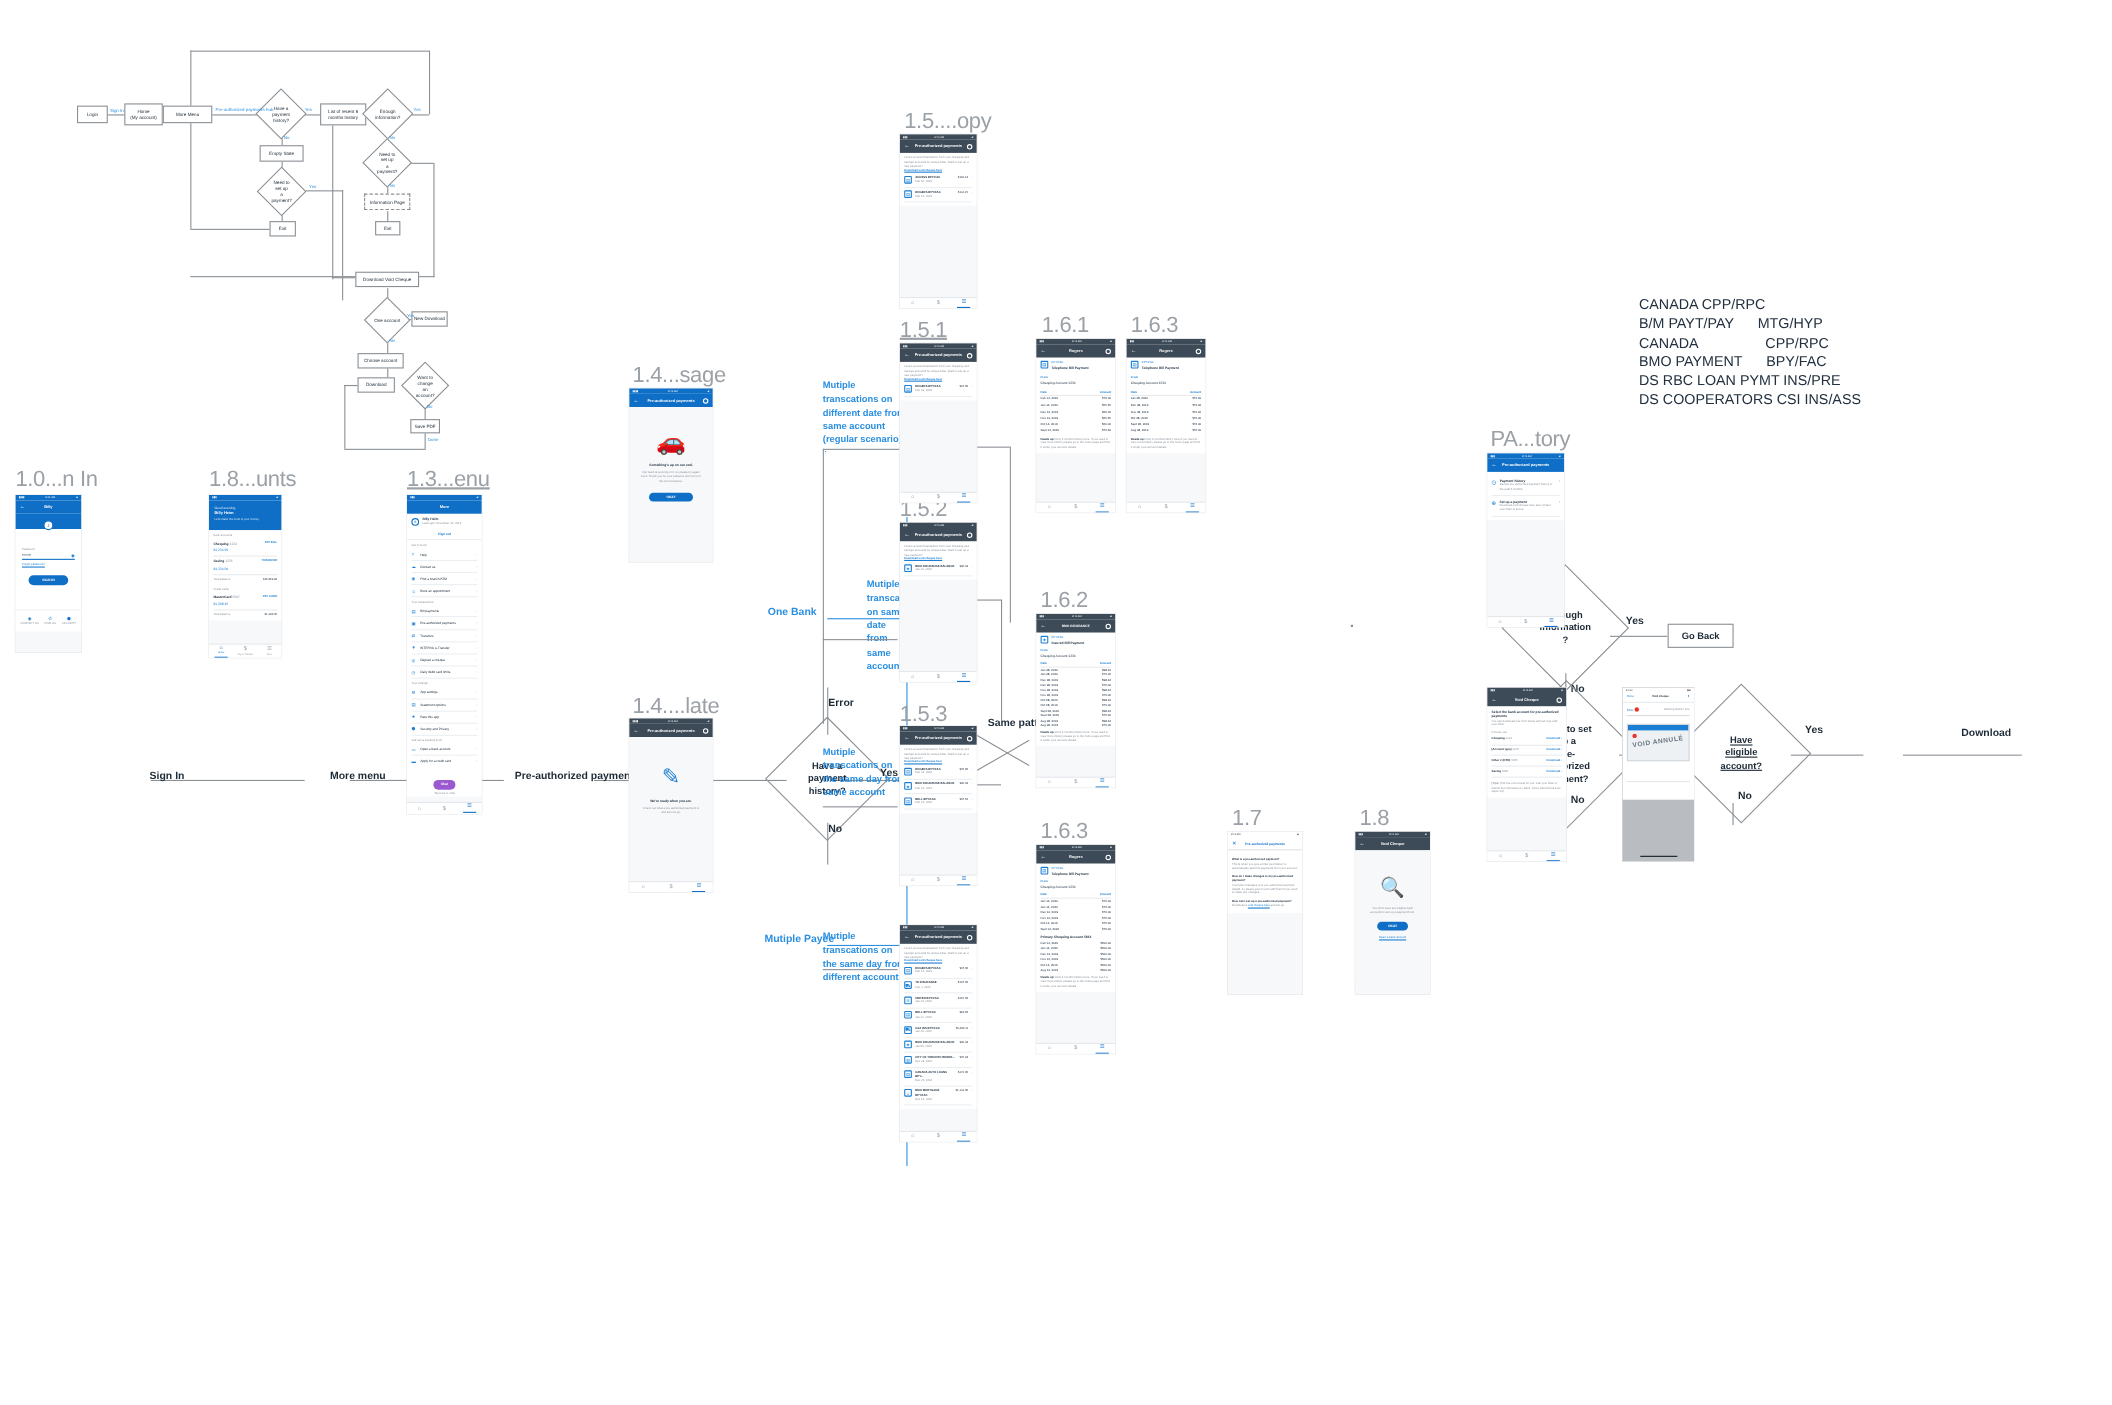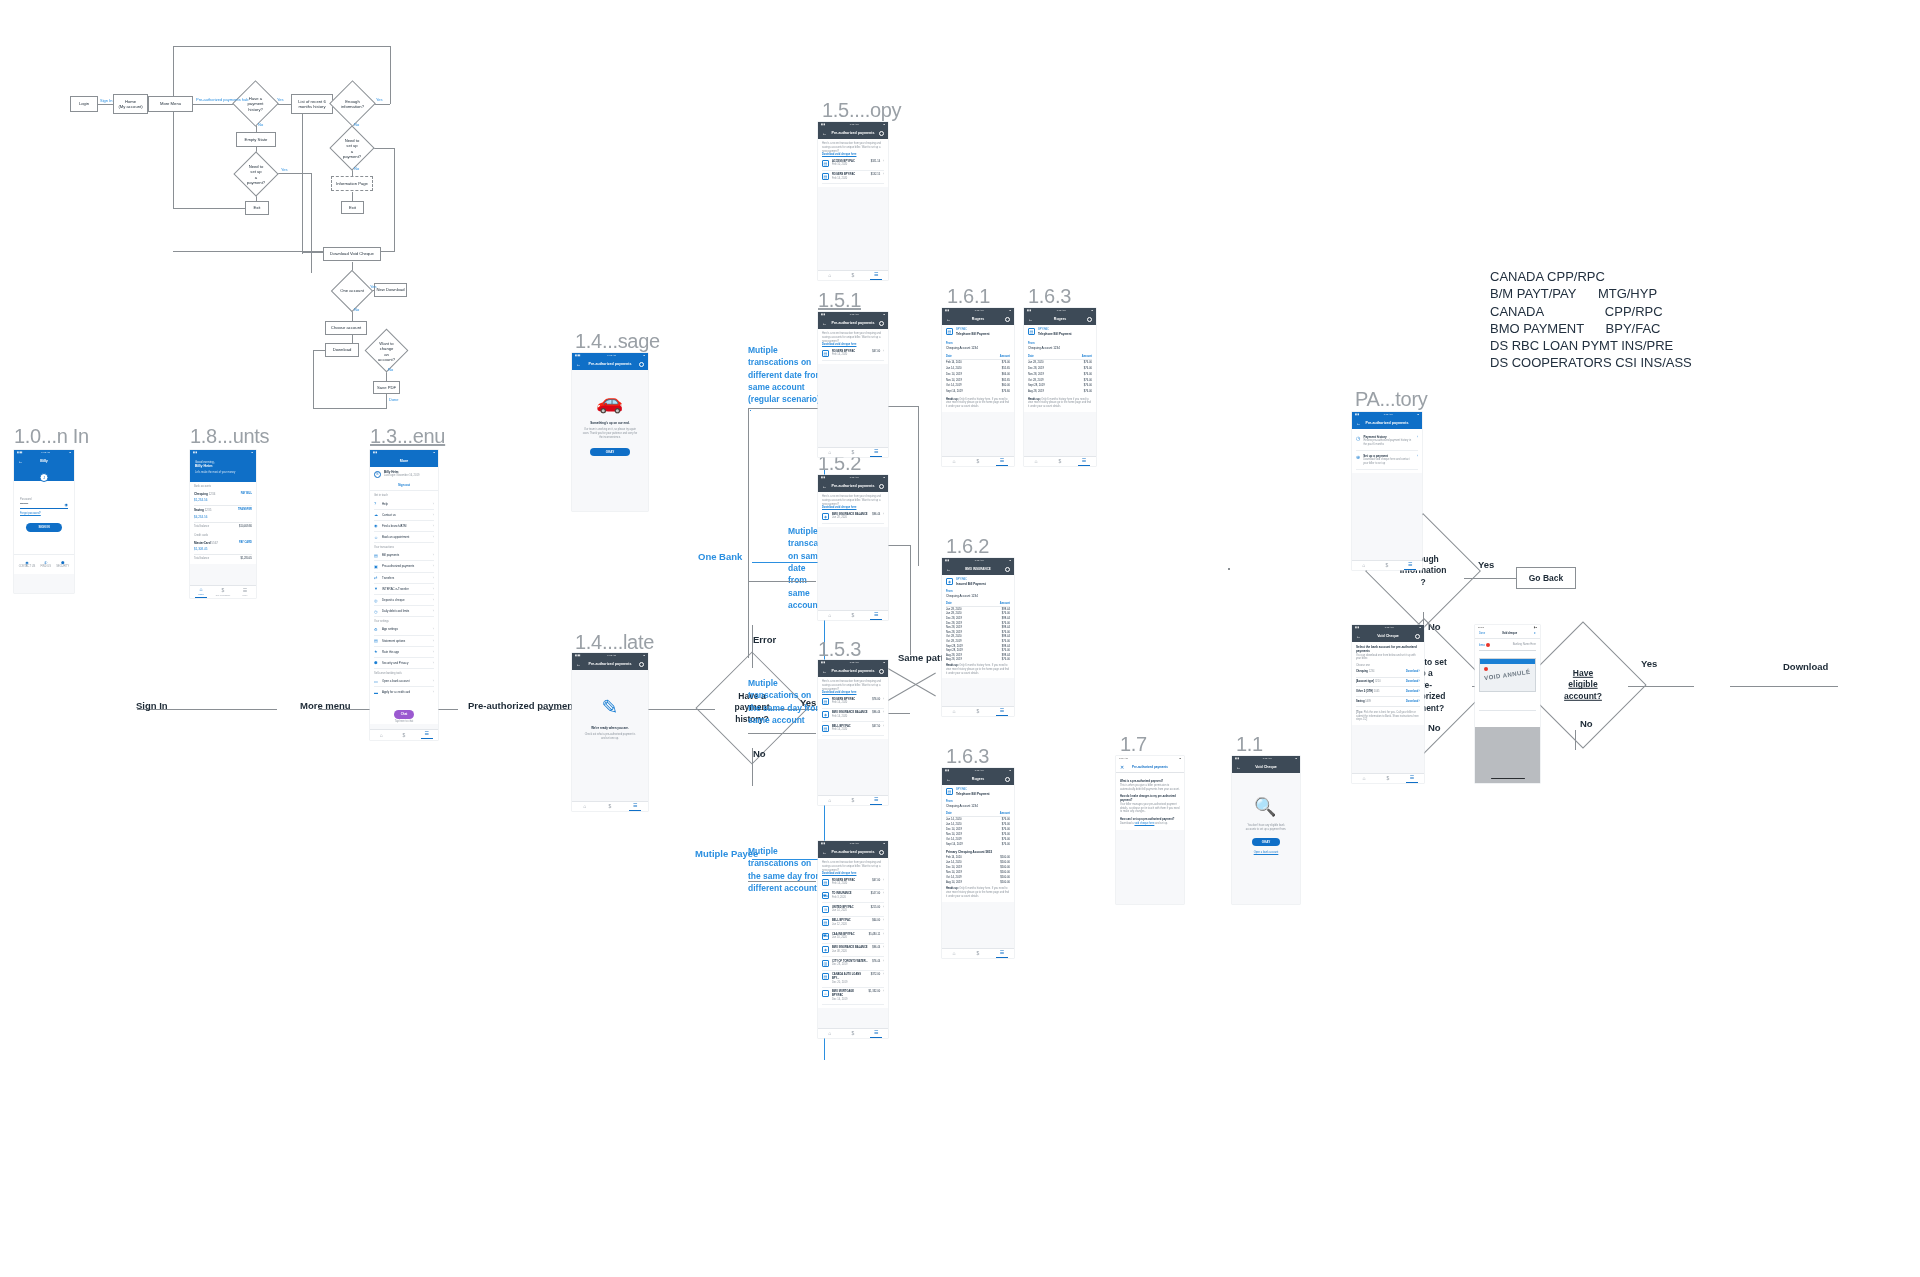--- a/index.html
+++ b/index.html
@@ -348,21 +348,21 @@
   <div class="screen-label" style="left:818px;top:289px;text-decoration:underline;">1.5.1</div>
   <div class="screen-label" style="left:818px;top:452px;">1.5.2</div>
   <div class="screen-label" style="left:818px;top:638px;">1.5.3</div>
   <div class="screen-label" style="left:818px;top:786px;">1.5.4</div>
   <div class="screen-label" style="left:947px;top:285px;">1.6.1</div>
   <div class="screen-label" style="left:1028px;top:285px;">1.6.3</div>
   <div class="screen-label" style="left:946px;top:535px;">1.6.2</div>
   <div class="screen-label" style="left:946px;top:745px;">1.6.3</div>
   <div class="screen-label" style="left:1355px;top:388px;">PA...tory</div>
   <div class="screen-label" style="left:1120px;top:733px;">1.7</div>
-  <div class="screen-label" style="left:1236px;top:733px;">1.1</div>
+  <div class="screen-label" style="left:1236px;top:733px;">1.8</div>
   <div class="screen-label" style="left:1357px;top:635px;">2.0</div>
 
   <div class="phone" style="left:14px;top:450px;width:60px;height:143px;">
     <div class="ph-status">
         <span>▮▮▮▮</span>
         <span>9:41 AM</span>
         <span>▰</span>
       </div>
     <div class="ph-nav">
       <span class="back">←</span>

